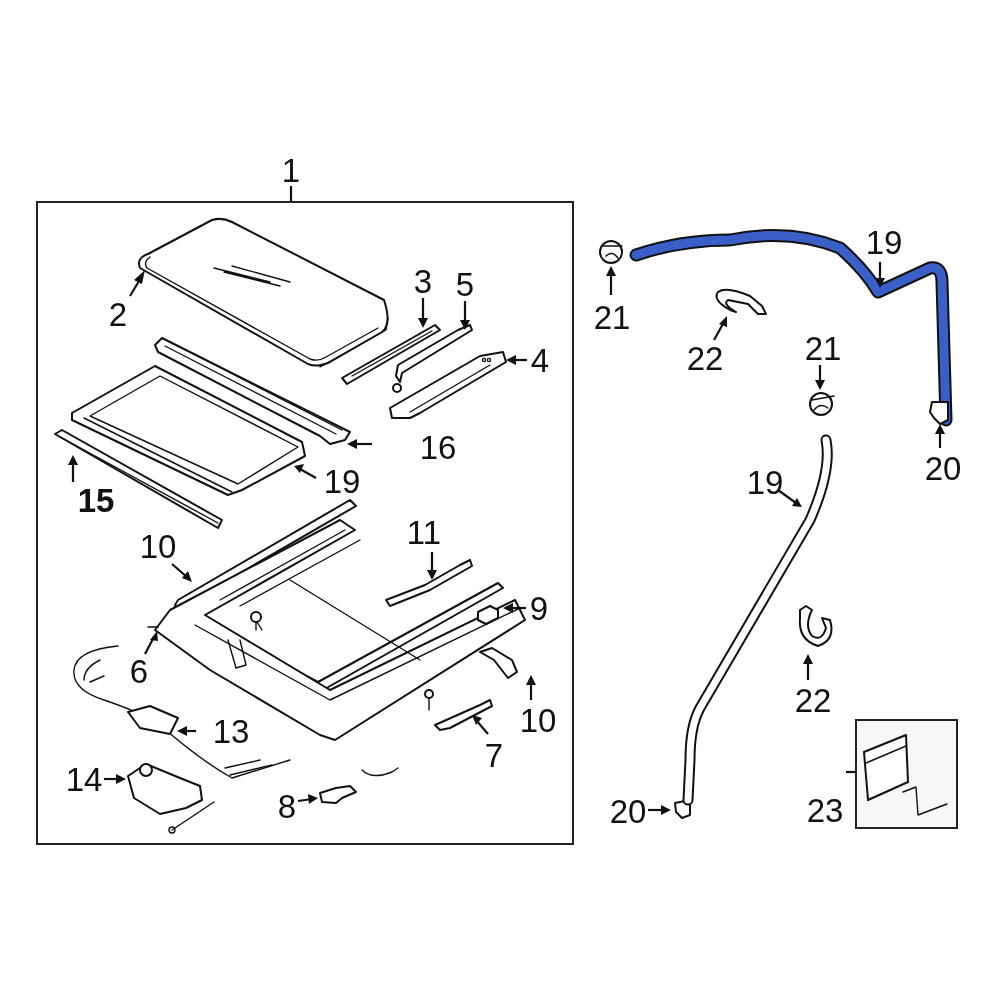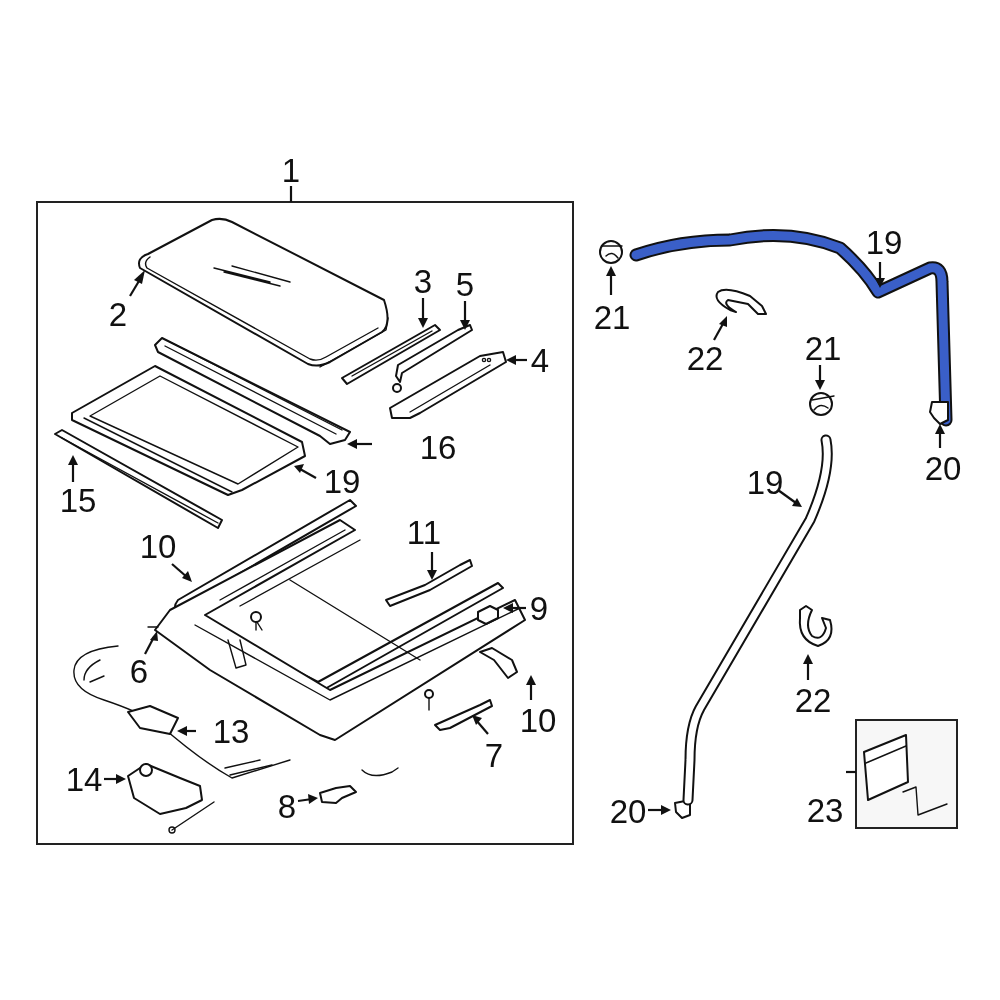--- a/index.html
+++ b/index.html
@@ -210,21 +210,21 @@
     <div class="callout" style="left: 465px; top: 284px;">5</div>
     <div class="callout" style="left: 139px; top: 671px;">6</div>
     <div class="callout" style="left: 494px; top: 755px;">7</div>
     <div class="callout" style="left: 287px; top: 806px;">8</div>
     <div class="callout" style="left: 539px; top: 608px;">9</div>
     <div class="callout" style="left: 538px; top: 720px;">10</div>
     <div class="callout" style="left: 424px; top: 532px; text-align: right;">11</div>
     <div class="callout" style="left: 158px; top: 546px;">10</div>
     <div class="callout" style="left: 231px; top: 731px;">13</div>
     <div class="callout" style="left: 84px; top: 779px; text-align: center;">14</div>
-    <div class="callout" style="left: 78px; top: 500px;">15</div>
+    <div class="callout" style="left: 96px; top: 500px; font-weight: bold;">15</div>
     <div class="callout" style="left: 396px; top: 447px; margin-left: 42px;">16</div>
     <div class="callout" style="left: 342px; top: 481px;">19</div>
     <div class="callout" style="left: 765px; top: 482px;">19</div>
     <div class="callout" style="left: 884px; top: 242px;">19</div>
     <div class="callout" style="left: 943px; top: 468px;">20</div>
     <div class="callout" style="left: 628px; top: 811px;">20</div>
     <div class="callout" style="left: 612px; top: 317px;">21</div>
     <div class="callout" style="left: 823px; top: 348px;">21</div>
     <div class="callout" style="left: 705px; top: 358px;">22</div>
     <div class="callout" style="left: 813px; top: 700px;">22</div>

